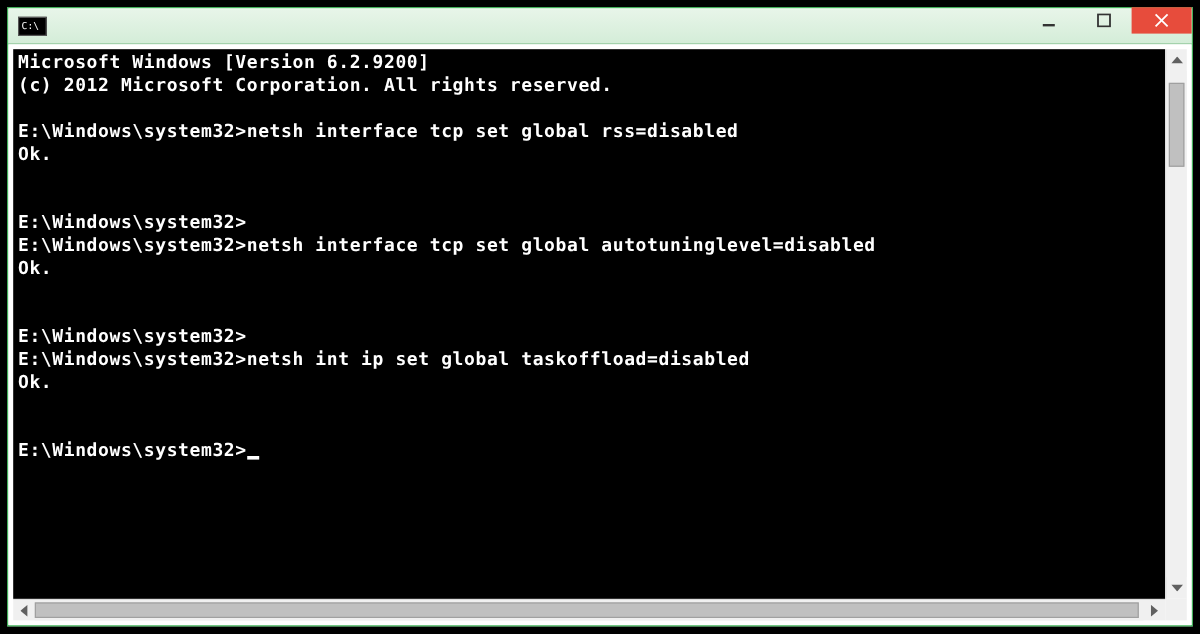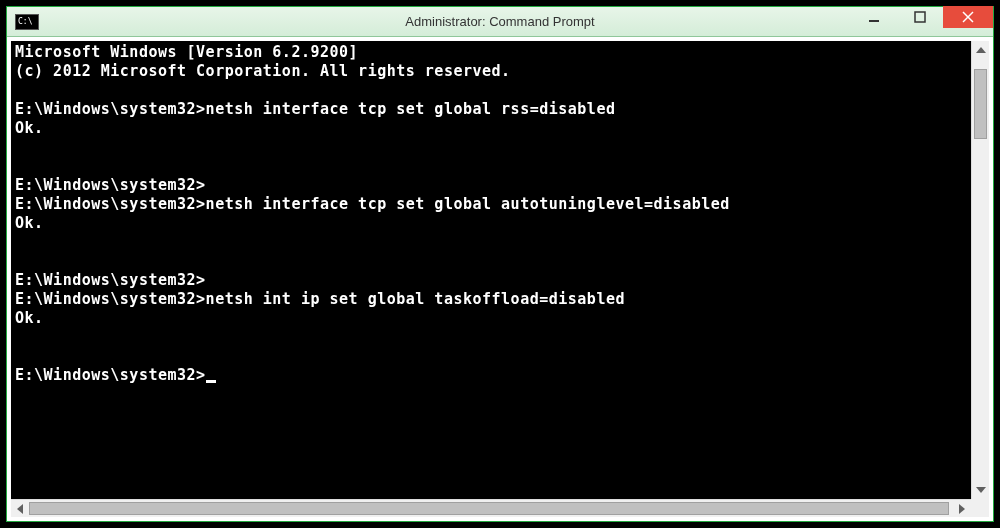--- a/index.html
+++ b/index.html
@@ -205,21 +205,20 @@
   </style>
 </head>
 <body>
 
 <div class="window">
 
   <div class="titlebar">
     <div class="titlebar-icon">
       <span class="titlebar-icon-text">C:\</span>
     </div>
-    <div class="titlebar-title">Administrator: Command Prompt</div>
     <div class="titlebar-controls">
       <div class="titlebar-btn minimize">
         <svg width="12" height="12" viewBox="0 0 12 12">
           <rect x="1" y="9" width="10" height="2" fill="#333"></rect>
         </svg>
       </div>
       <div class="titlebar-btn maximize">
         <svg width="12" height="12" viewBox="0 0 12 12">
           <rect x="1" y="1" width="10" height="10" fill="none" stroke="#333" stroke-width="1.5"></rect>
         </svg>

